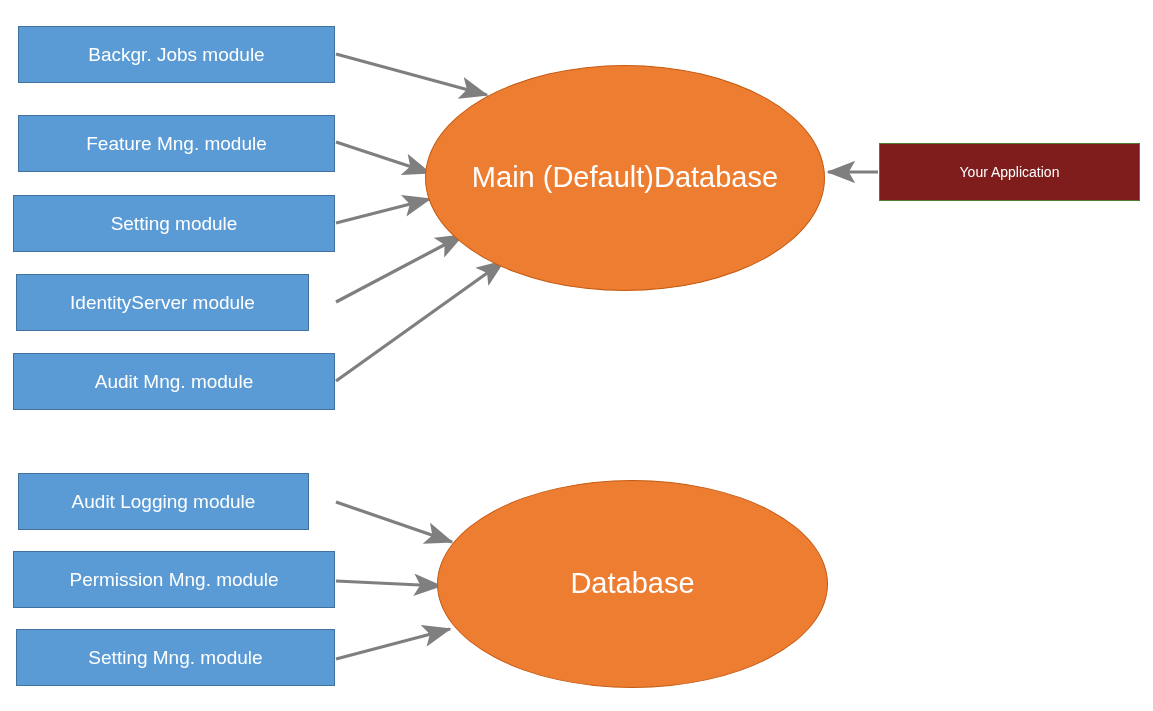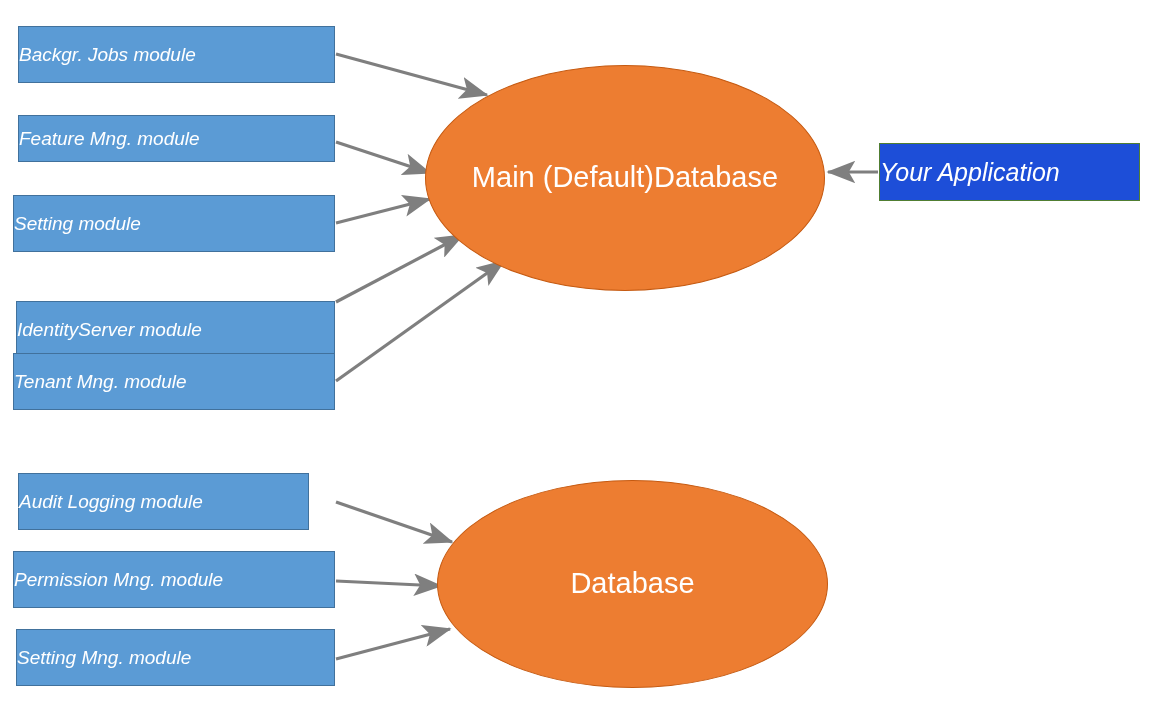--- a/index.html
+++ b/index.html
@@ -15,34 +15,34 @@
     width: 1153px;
     height: 711px;
     background: #ffffff;
     overflow: hidden;
   }
   .node-box {
     position: absolute;
     box-sizing: border-box;
     display: flex;
     align-items: center;
+    justify-content: center;
     text-align: center;
     color: #ffffff;
     line-height: 1.15;
-    font-style: italic;
   }
   .module-box {
     background: #5B9BD5;
     border: 1px solid #41719C;
     font-size: 19px;
   }
   .app-box {
-    background: #1d4ed8;
+    background: #7f1d1d;
     border: 1px solid #507E32;
-    font-size: 25px;
+    font-size: 14px;
   }
   .db-ellipse {
     position: absolute;
     box-sizing: border-box;
     background: #ED7D31;
     border: 1px solid #C55A11;
     border-radius: 50%;
     display: flex;
     align-items: center;
     justify-content: center;
@@ -85,34 +85,34 @@
 
     <line x1="336" y1="502" x2="452" y2="542" stroke="#7F7F7F" stroke-width="3.2" marker-end="url(#arrowhead)"></line>
     <line x1="336" y1="581" x2="441" y2="586" stroke="#7F7F7F" stroke-width="3.2" marker-end="url(#arrowhead)"></line>
     <line x1="336" y1="659" x2="450" y2="629" stroke="#7F7F7F" stroke-width="3.2" marker-end="url(#arrowhead)"></line>
   </svg>
 
   <div class="node-box module-box" style="left:18px; top:26px; width:317px; height:57px;">
     <span>Backgr. Jobs module</span>
   </div>
 
-  <div class="node-box module-box" style="left:18px; top:115px; width:317px; height:47px;">
+  <div class="node-box module-box" style="left:18px; top:115px; width:317px; height:57px;">
     <span>Feature Mng. module</span>
   </div>
 
   <div class="node-box module-box" style="left:13px; top:195px; width:322px; height:57px;">
     <span>Setting module</span>
   </div>
 
-  <div class="node-box module-box" style="left:16px; top:274px; width:319px; height:57px;margin-top:27px;">
+  <div class="node-box module-box" style="left:16px; top:274px; width:293px; height:57px;">
     <span>IdentityServer module</span>
   </div>
 
   <div class="node-box module-box" style="left:13px; top:353px; width:322px; height:57px;">
-    <span>Tenant Mng. module</span>
+    <span>Audit Mng. module</span>
   </div>
 
   <div class="node-box module-box" style="left:18px; top:473px; width:291px; height:57px;">
     <span>Audit Logging module</span>
   </div>
 
   <div class="node-box module-box" style="left:13px; top:551px; width:322px; height:57px;">
     <span>Permission Mng. module</span>
   </div>
 

